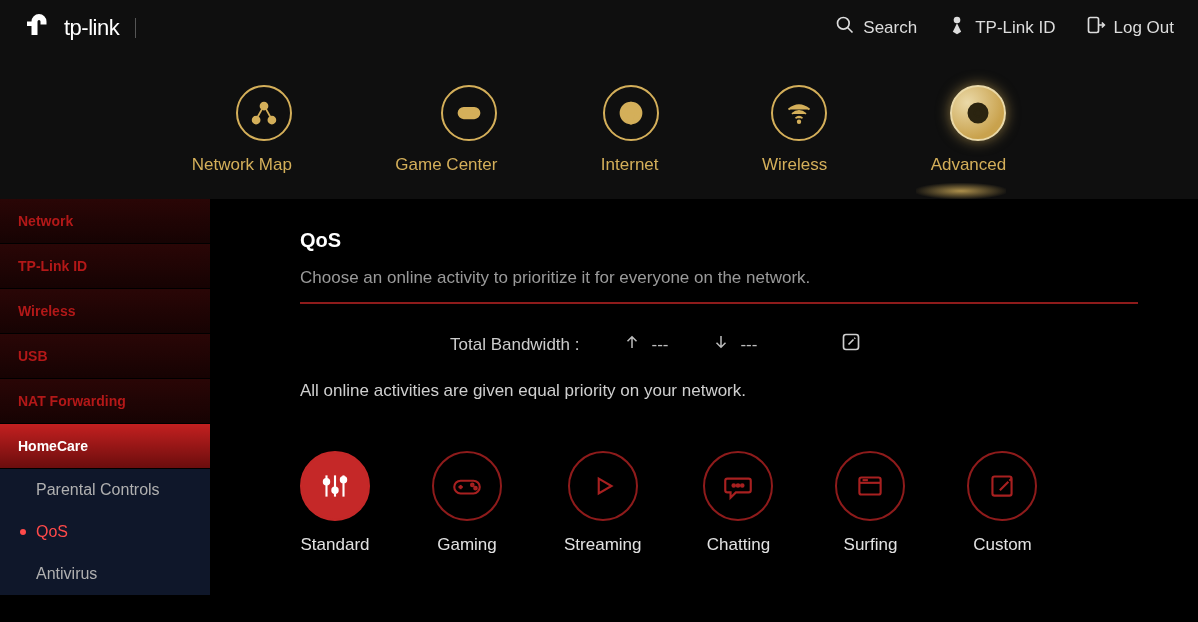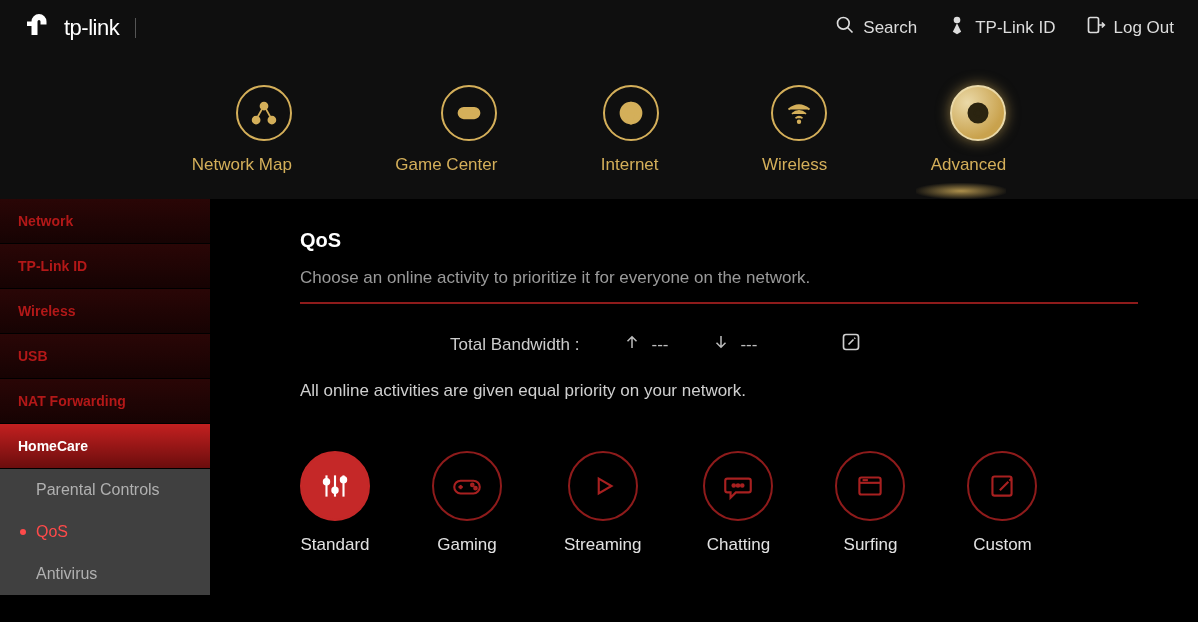--- a/index.html
+++ b/index.html
@@ -137,21 +137,21 @@
     right: -4px;
     top: 0;
     bottom: 0;
     width: 4px;
     background: #ff4a4a;
   }
   .side-sub {
     padding: 12px 18px 12px 36px;
     font-size: 16px;
     color: #b0b0b0;
-    background: #404040;
+    background: #0f172a;
     cursor: pointer;
     position: relative;
   }
   .side-sub.selected {
     color: #ff4a4a;
   }
   .side-sub.selected::before {
     content: "";
     position: absolute;
     left: 20px;

